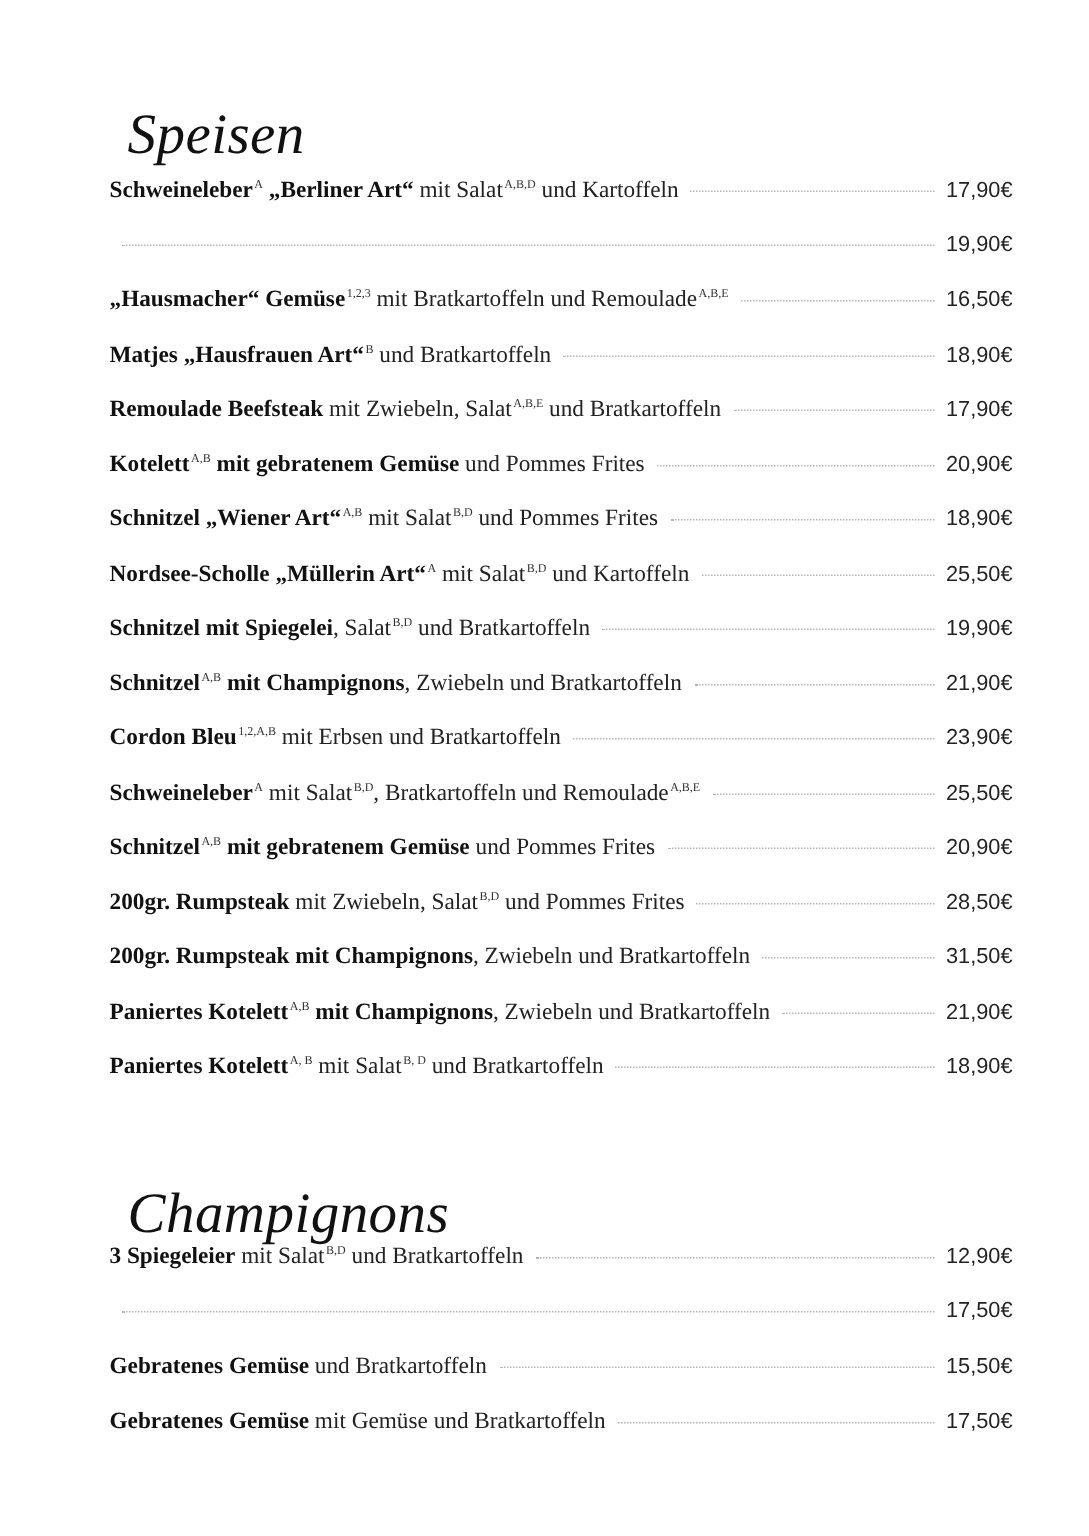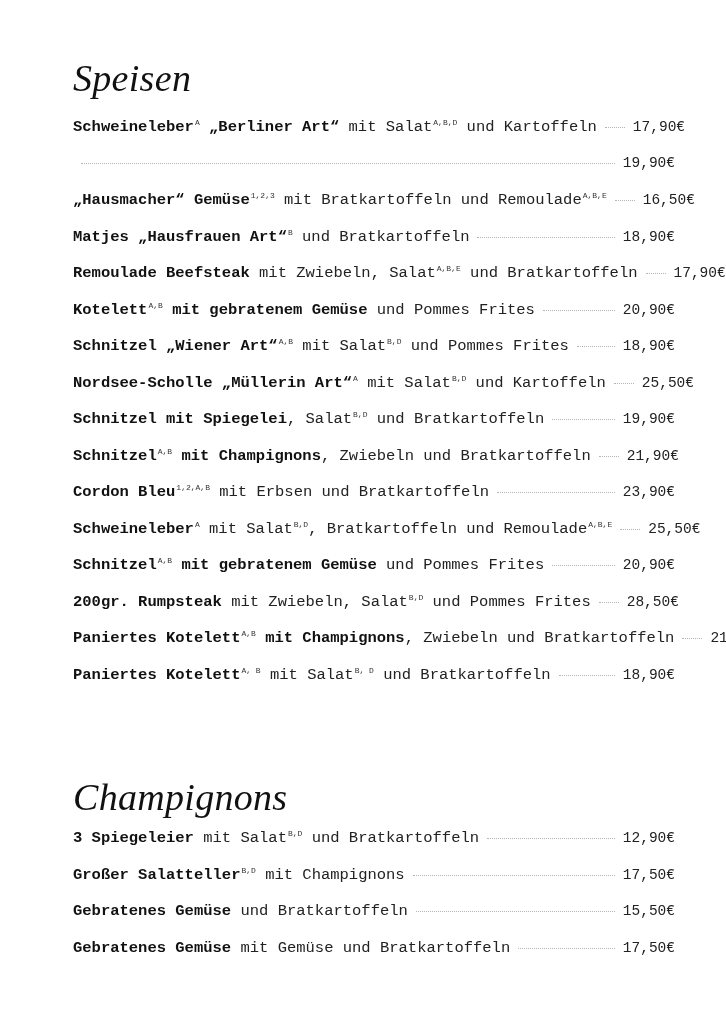--- a/index.html
+++ b/index.html
@@ -1,27 +1,27 @@
 <!DOCTYPE html>
 <html><head>
 <meta charset="utf-8">
 <style>
   html, body { margin: 0; padding: 0; background: #ffffff; }
   body { width: 726px; height: 1024px; position: relative; overflow: hidden;
          font-family: "DejaVu Serif", "Liberation Serif", serif; color: #1a1a1a; }
   .page { position: absolute; left: 73px; top: 0; width: 602px; }
   .section-title { font-family: "Liberation Serif", "DejaVu Serif", serif; font-style: italic;
-         font-size: 38px; font-weight: normal; color: #111; margin: 0; position: absolute; left: 0; letter-spacing: 0.3px; }
+         font-size: 38px; font-weight: normal; color: #111; margin: 12px; position: absolute; left: 0; letter-spacing: 0.3px; }
   .menu-list { position: absolute; left: 0; width: 602px; }
   .row { display: flex; align-items: baseline; height: 36.5px; font-size: 14px; white-space: nowrap; }
-  .desc { flex: 0 0 auto; font-family: Liberation Mono, monospace; font-size: 15.5px; color: #222; }
+  .desc { flex: 0 0 auto; font-family: Liberation Serif, serif; font-size: 15.5px; color: #222; }
   .desc b { font-weight: bold; color: #111; }
   .desc sup { font-size: 8px; vertical-align: 6px; line-height: 0; color: #333; margin-left: 1px; }
   .leader { flex: 1 1 auto; border-bottom: 1px dotted #b5b5b5; margin: 0 8px 0 8px; transform: translateY(-3px); min-width: 20px; }
-  .price { flex: 0 0 auto; font-family: Liberation Mono, monospace; font-size: 14.5px; color: #222; text-align: right; }
+  .price { flex: 0 0 auto; font-family: Liberation Sans, sans-serif; font-size: 14.5px; color: #222; text-align: right; }
 </style>
 </head>
 <body>
 
 <div class="page">
   <h1 class="section-title" style="top:56px;">Speisen</h1>
   <div class="menu-list" style="top:118px;">
       <div class="row">
         <span class="desc"><b>Schweineleber</b><sup>A</sup><b> „Berliner Art“</b><span> mit Salat</span><sup>A,B,D</sup><span> und Kartoffeln</span></span>
         <span class="leader"></span>
@@ -85,40 +85,44 @@
         <span class="desc"><b>Schnitzel</b><sup>A,B</sup><b> mit gebratenem Gemüse</b><span> und Pommes Frites</span></span>
         <span class="leader"></span>
         <span class="price">20,90€</span>
       </div>
       <div class="row">
         <span class="desc"><b>200gr. Rumpsteak</b><span> mit Zwiebeln, Salat</span><sup>B,D</sup><span> und Pommes Frites</span></span>
         <span class="leader"></span>
         <span class="price">28,50€</span>
       </div>
       <div class="row">
+        <span class="desc"><b>200gr. Rumpsteak mit Champignons</b><span>, Zwiebeln und Bratkartoffeln</span></span>
+        <span class="leader"></span>
+        <span class="price">31,50€</span>
+      </div>
+      <div class="row">
         <span class="desc"><b>Paniertes Kotelett</b><sup>A,B</sup><b> mit Champignons</b><span>, Zwiebeln und Bratkartoffeln</span></span>
         <span class="leader"></span>
         <span class="price">21,90€</span>
       </div>
       <div class="row">
         <span class="desc"><b>Paniertes Kotelett</b><sup>A, B</sup><span> mit Salat</span><sup>B, D</sup><span> und Bratkartoffeln</span></span>
         <span class="leader"></span>
         <span class="price">18,90€</span>
       </div>
     </div>
 
   <h1 class="section-title" style="top:775px;">Champignons</h1>
   <div class="menu-list" style="top:829px;">
       <div class="row">
         <span class="desc"><b>3 Spiegeleier</b><span> mit Salat</span><sup>B,D</sup><span> und Bratkartoffeln</span></span>
         <span class="leader"></span>
         <span class="price">12,90€</span>
       </div>
       <div class="row">
-        <span class="desc"><b>Großer Salatteller</b><sup>B,D</sup><span> mit Champignons</span></span>
         <span class="leader"></span>
         <span class="price">17,50€</span>
       </div>
       <div class="row">
         <span class="desc"><b>Gebratenes Gemüse</b><span> und Bratkartoffeln</span></span>
         <span class="leader"></span>
         <span class="price">15,50€</span>
       </div>
       <div class="row">
         <span class="desc"><b>Gebratenes Gemüse</b><span> mit Gemüse und Bratkartoffeln</span></span>

